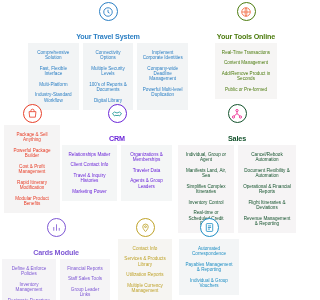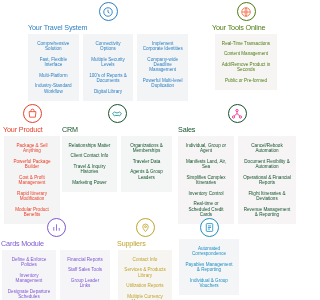--- a/index.html
+++ b/index.html
@@ -16,25 +16,26 @@
   .icon-badge {
     width: 19px; height: 19px; border-radius: 50%;
     background: #ffffff;
     border: 1.6px solid currentColor;
     display: flex; align-items: center; justify-content: center;
     margin: 0 auto;
   }
   .icon-badge svg { display: block; }
 
   .sec-title {
+    text-align: center;
     font-size: 7.2px;
-    font-weight: normal;
+    font-weight: bold;
     letter-spacing: -0.15px;
     line-height: 8px;
-    margin-top: 3px;
+    margin-top: 12px;
     white-space: nowrap;
   }
   .sec-title.two-line { white-space: normal; line-height: 7px; }
   .sec-title .sub { font-size: 5.6px; display: block; }
 
   .cols { display: flex; gap: 4px; justify-content: center; margin-top: 2px; }
 
   .col {
     padding: 4px 3px;
     display: flex; flex-direction: column;
@@ -44,21 +45,21 @@
     font-size: 4.6px;
     line-height: 5.4px;
     text-align: center;
     padding: 2.6px 2px;
   }
 
   
   .blue   { color: #2b7fc4; }
   .orange { color: #4d7c0f; }
   .red    { color: #e8402a; }
-  .teal   { color: #14532d; }
+  .teal   { color: #6d28d9; }
   .pink   { color: #14532d; }
   .purple { color: #7e57d4; }
   .gold   { color: #bfa32a; }
   .cyan   { color: #1e8ec4; }
   .green  { color: #3fa93f; }
 
   .tint-blue   { background: #f2f4f5; }
   .tint-orange { background: #f6f5f4; }
   .tint-red    { background: #f5f4f4; }
   .tint-teal   { background: #f4f6f6; }
@@ -120,21 +121,20 @@
     </div>
   </div>
 
   <div class="section red" style="left:3px; top:104px; width:58px;">
     <div class="icon-badge">
       <svg width="11" height="11" viewBox="0 0 24 24" fill="none" stroke="#e8402a" stroke-width="1.8">
         <path d="M4.5 8h15l-1.3 12H5.8z"></path>
           <path d="M8.5 8V6a3.5 3.5 0 017 0v2"></path>
       </svg>
     </div>
-    <div class="sec-title">Your Product</div>
     <div class="cols">
       <div class="col tint-red" style="width:56px;">
         <div class="item">Package &amp; Sell Anything</div>
         <div class="item">Powerful Package Builder</div>
         <div class="item">Cost &amp; Profit Management</div>
         <div class="item">Rapid Itinerary Modification</div>
         <div class="item">Modular Product Benefits</div>
       </div>
     </div>
   </div>
@@ -211,21 +211,20 @@
     </div>
   </div>
 
   <div class="section gold" style="left:117px; top:218px; width:56px;">
     <div class="icon-badge">
       <svg width="11" height="11" viewBox="0 0 24 24" fill="none" stroke="#bfa32a" stroke-width="1.8">
         <path d="M12 21s6-6.3 6-10.5A6 6 0 106 10.5C6 14.7 12 21 12 21z"></path>
           <circle cx="12" cy="10.2" r="2"></circle>
       </svg>
     </div>
-    <div class="sec-title">Suppliers</div>
     <div class="cols">
       <div class="col tint-gold" style="width:54px;">
         <div class="item">Contact Info</div>
         <div class="item">Services &amp; Products Library</div>
         <div class="item">Utilization Reports</div>
         <div class="item">Multiple Currency Management</div>
       </div>
     </div>
   </div>
 

